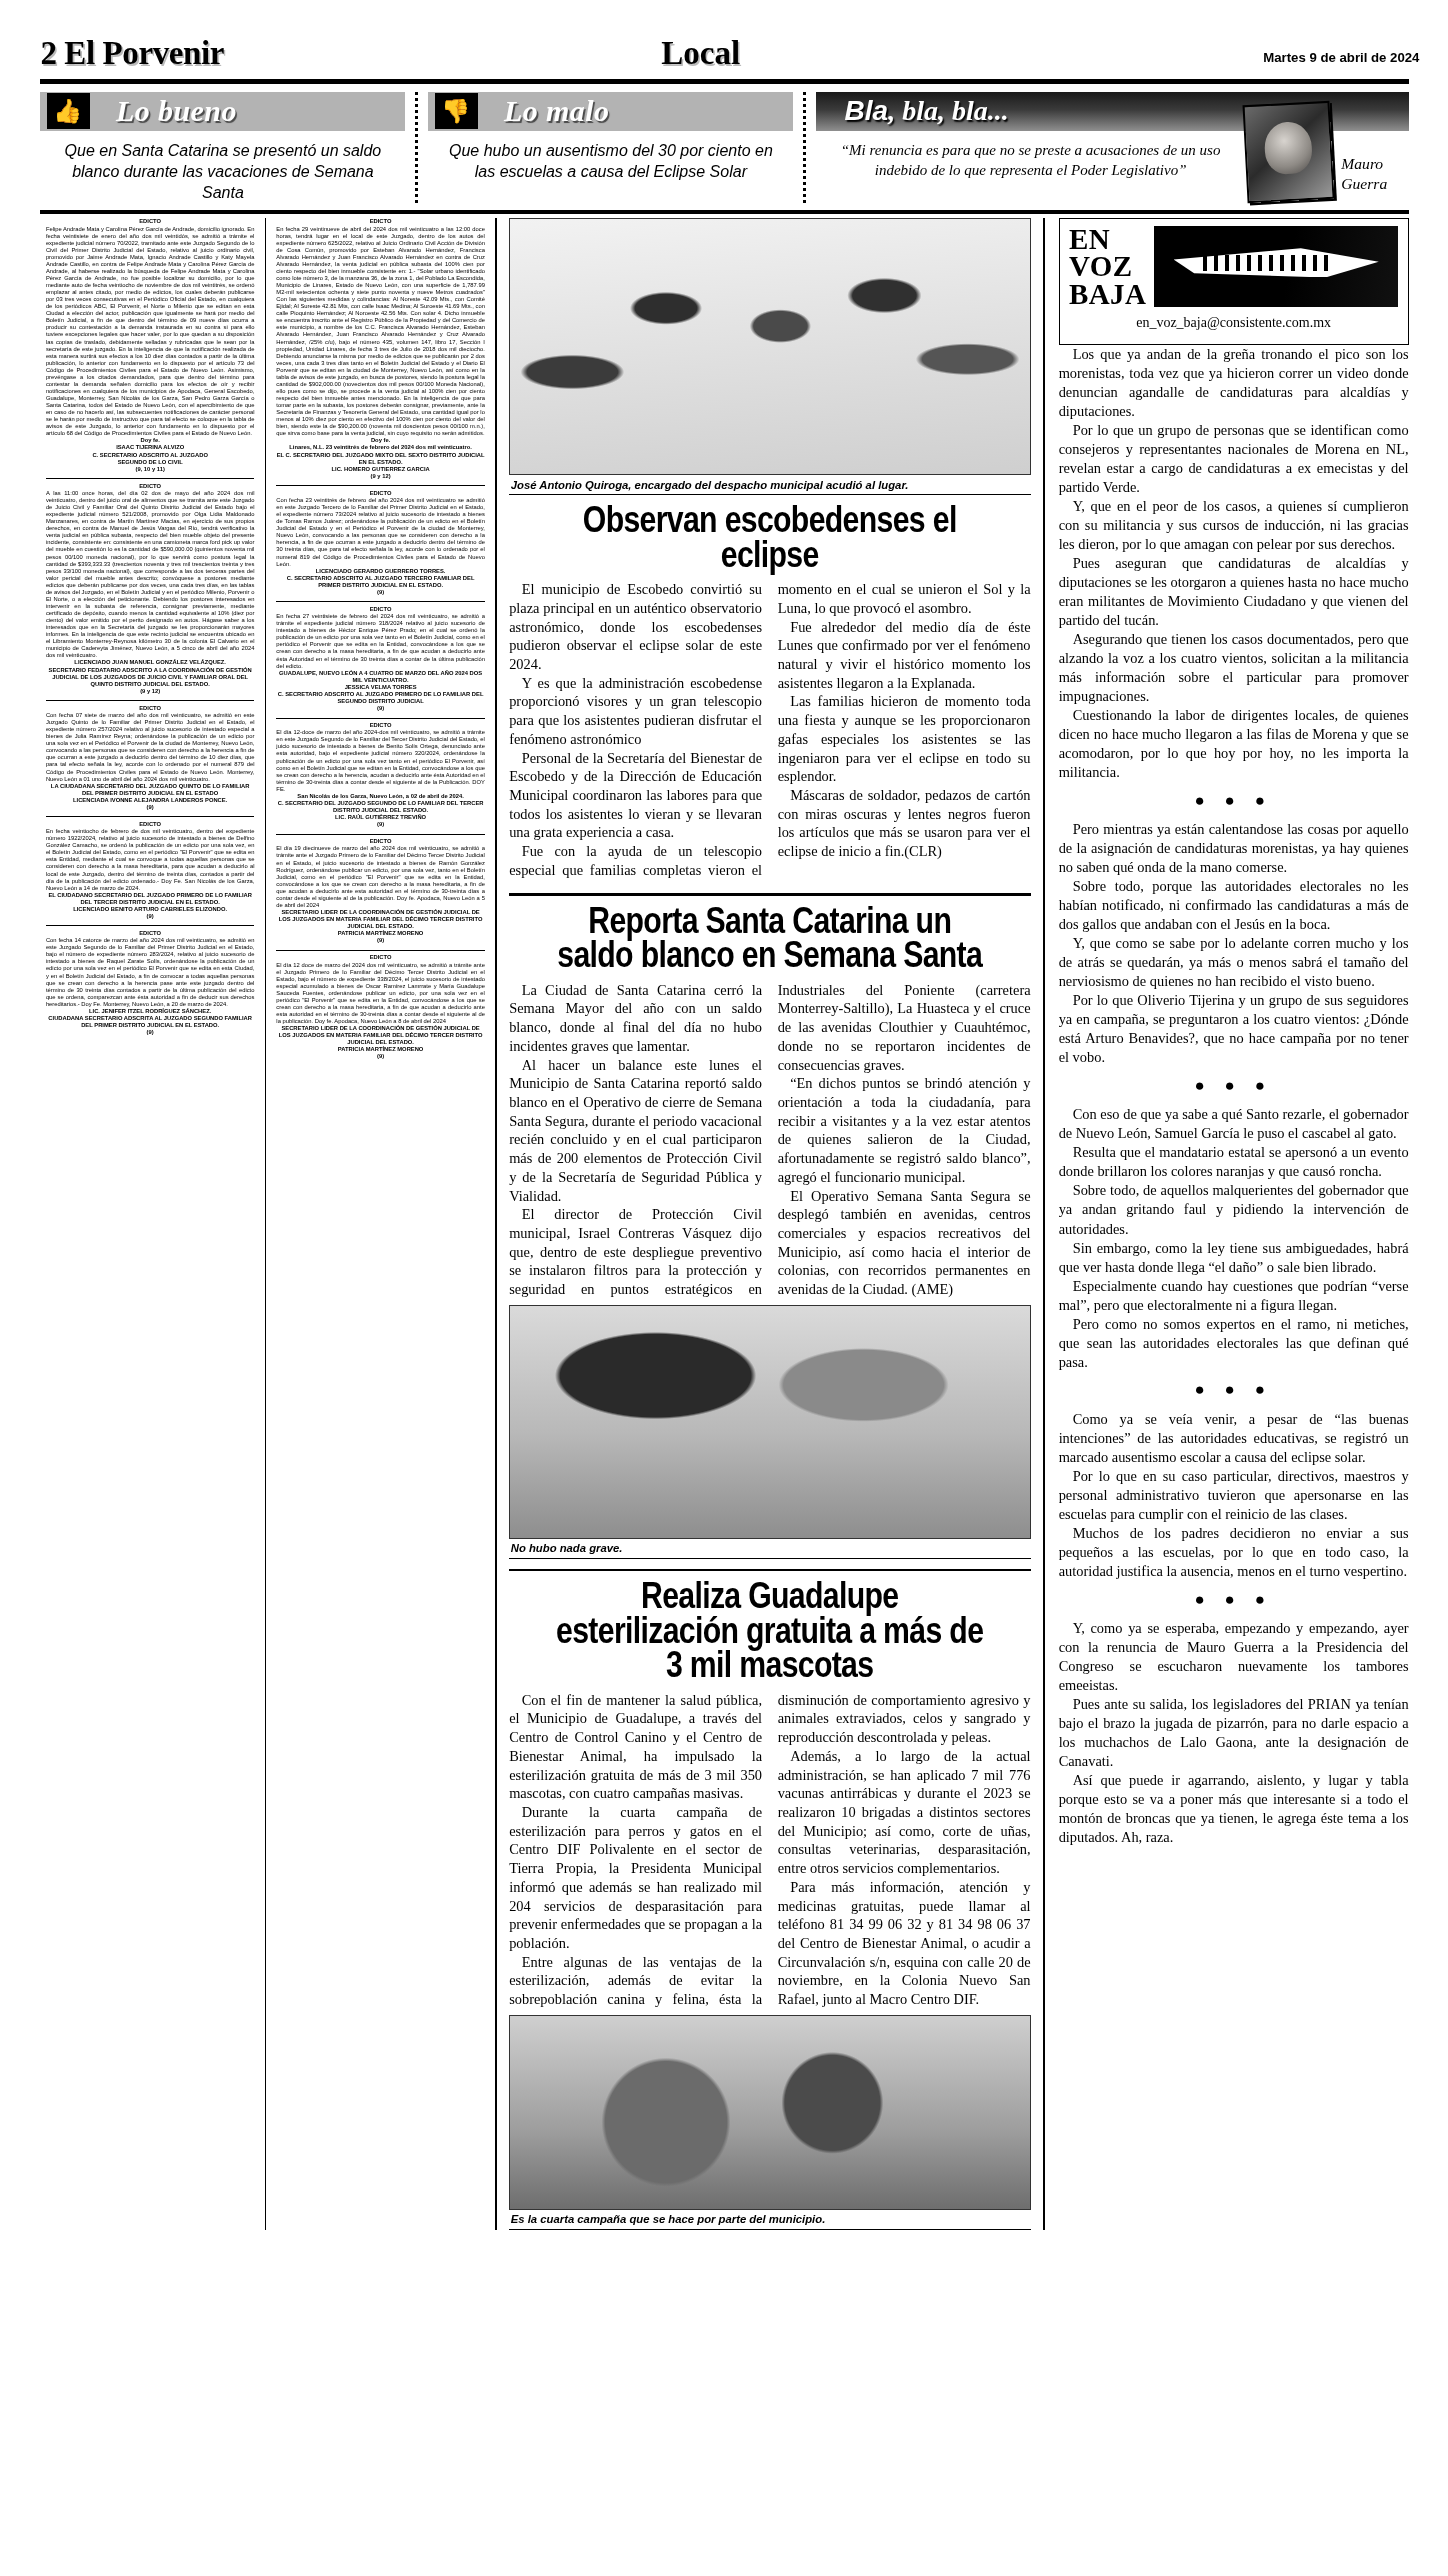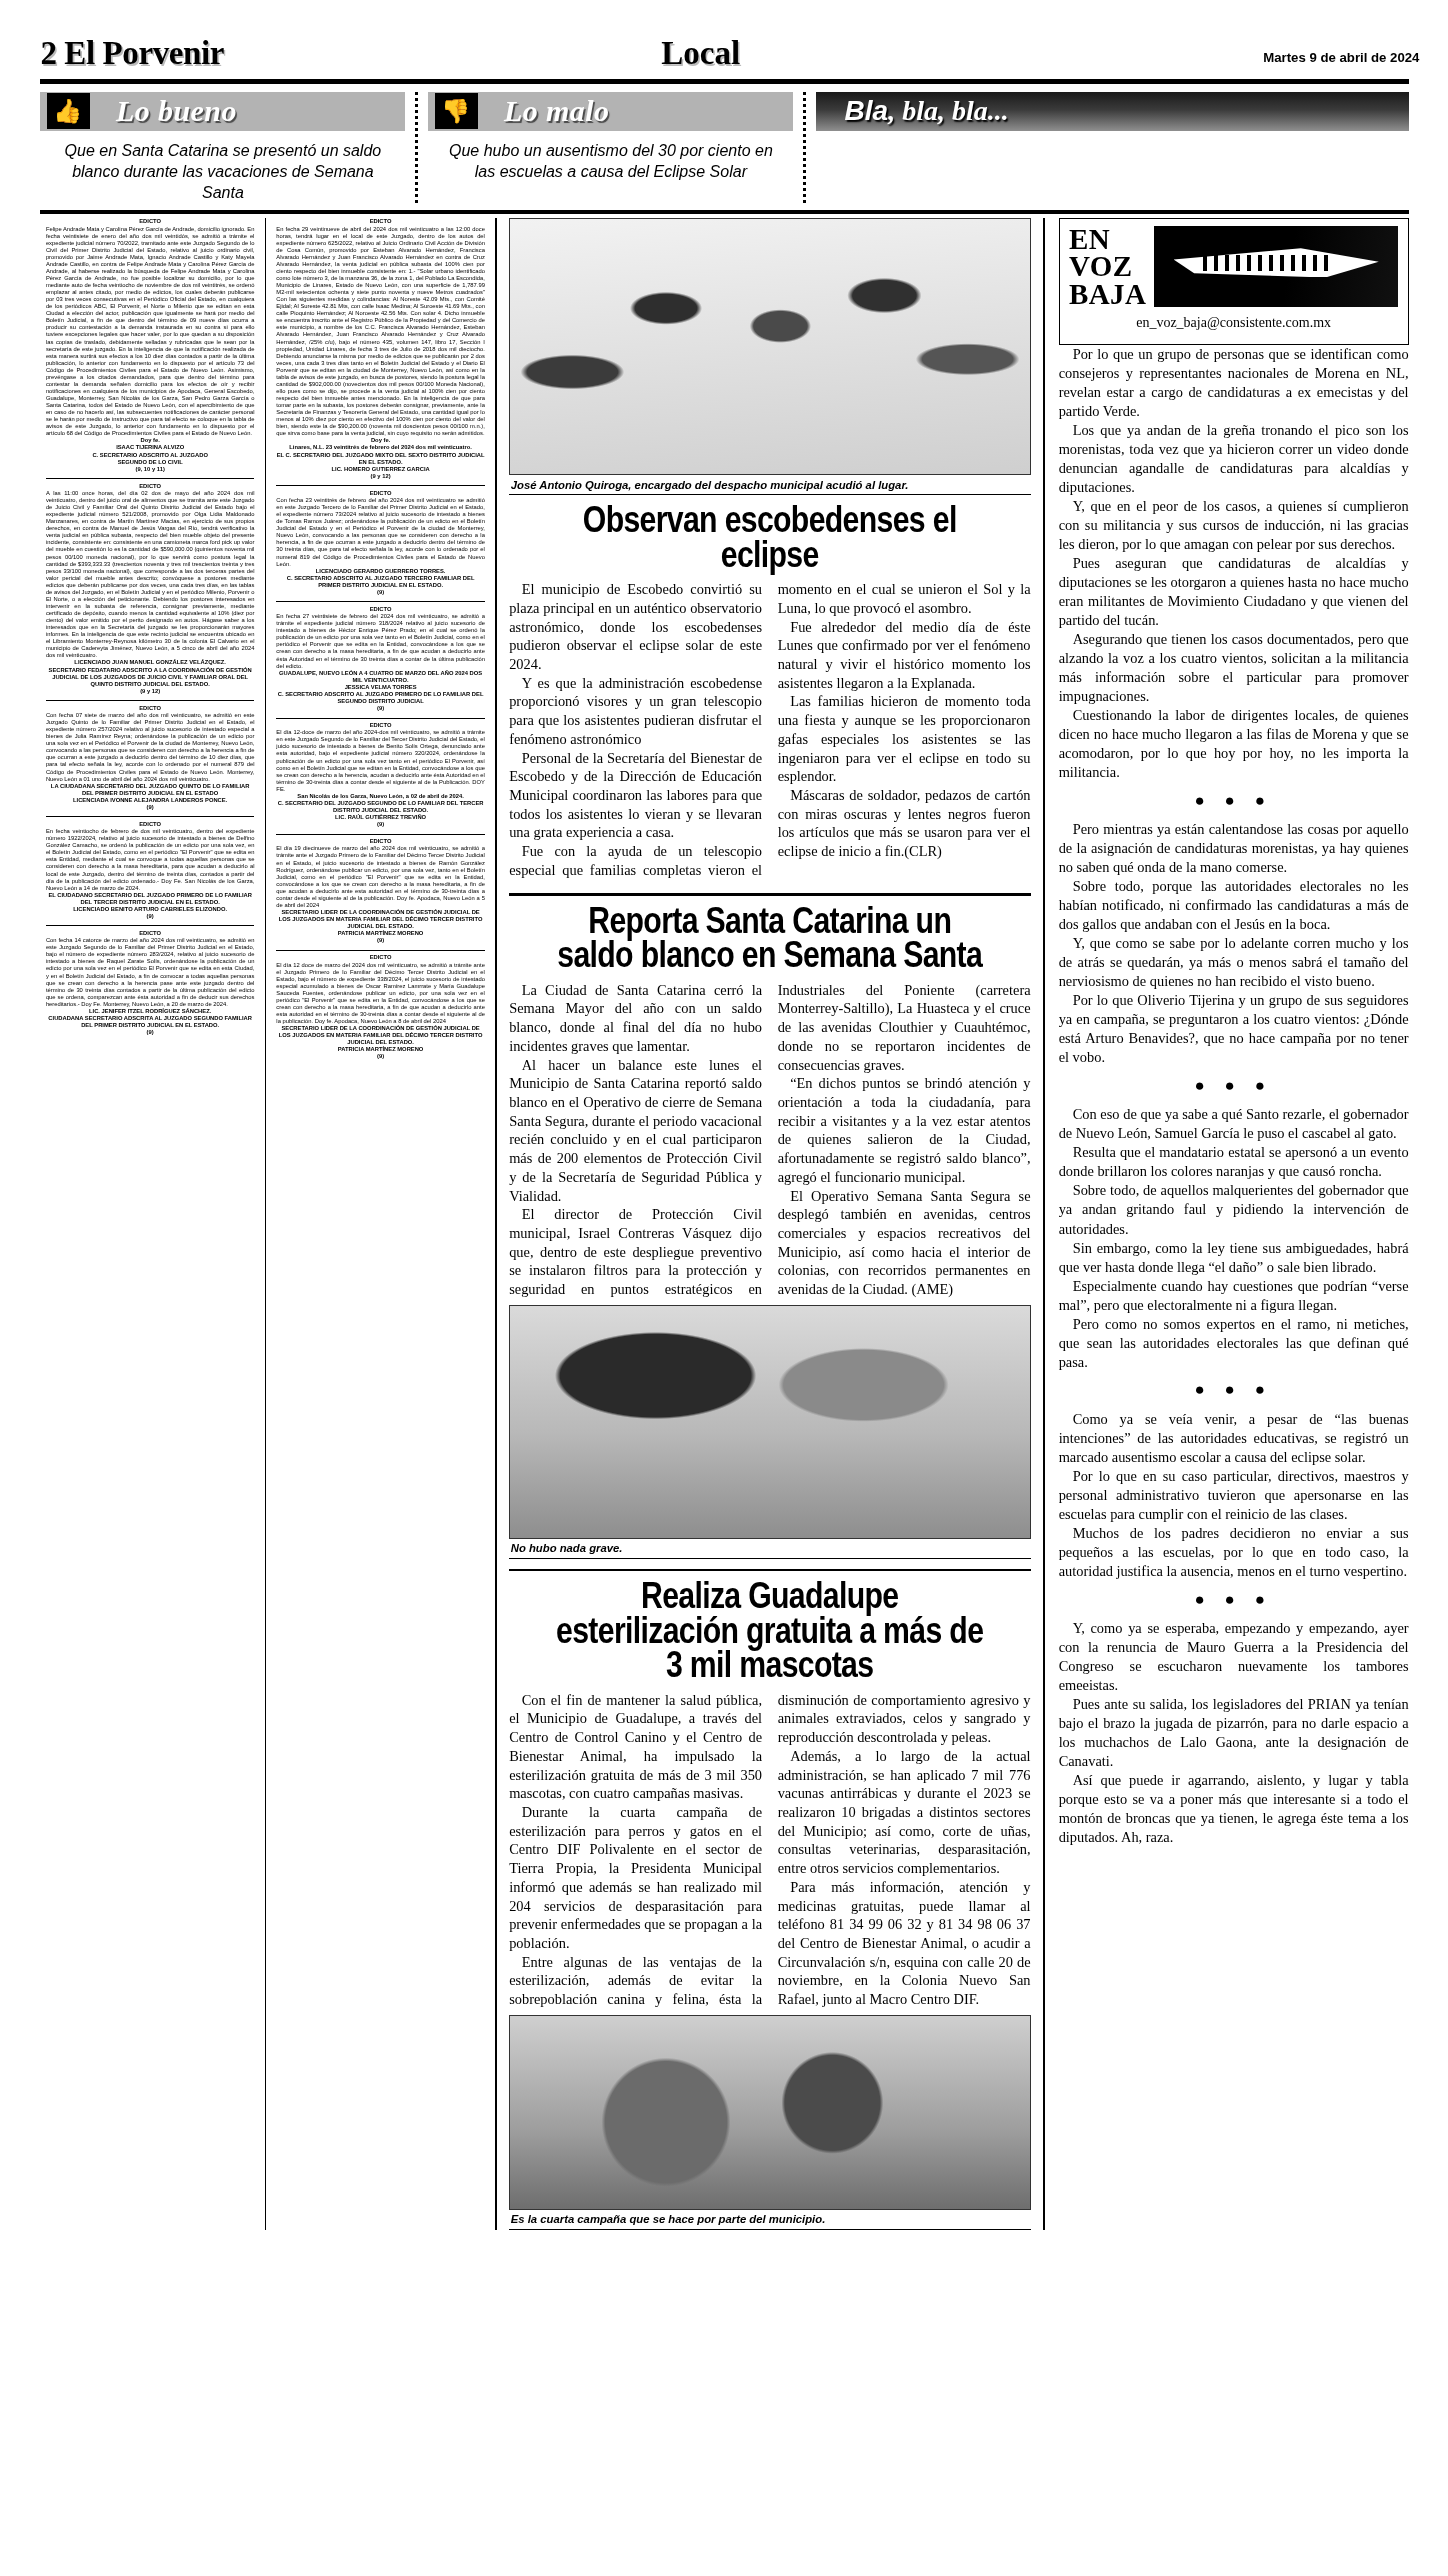--- a/index.html
+++ b/index.html
@@ -178,20 +178,28 @@
     </div>
 
     <div class="dotted-sep"></div>
 
     <div class="op-col op-bla">
       <div class="op-head dark">
         <div class="bla-title">
           <span>Bla</span><i>, bla, bla...</i>
         </div>
       </div>
+      <div class="bla-body">
+        <div class="bla-quote">“Mi renuncia es para que no se preste a acusaciones de un uso indebido de lo que representa el Poder Legislativo”</div>
+        <div class="bla-photo"></div>
+        <div class="bla-name">
+          <div>Mauro</div>
+          <div>Guerra</div>
+        </div>
+      </div>
     </div>
   </div>
 
   <div class="rule-after-op"></div>
 
   <div class="content">
 
     <div class="col-legal">
       <div class="legal-col" id="legal-col-1">
           <div class="edicto">
@@ -356,22 +364,22 @@
           <div class="evb-title">
             <div>EN</div>
             <div>VOZ</div>
             <div>BAJA</div>
           </div>
           <div class="evb-art"></div>
         </div>
         <div class="evb-mail">en_voz_baja@consistente.com.mx</div>
       </div>
       <div class="evb-body" id="evb-body">
+          <p>Los que ya andan de la greña tronando el pico son los morenistas, toda vez que ya hicieron correr un video donde denuncian agandalle de candidaturas para alcaldías y diputaciones.</p>
           <p>Por lo que un grupo de personas que se identifican como consejeros y representantes nacionales de Morena en NL, revelan estar a cargo de candidaturas a ex emecistas y del partido Verde.</p>
-          <p>Los que ya andan de la greña tronando el pico son los morenistas, toda vez que ya hicieron correr un video donde denuncian agandalle de candidaturas para alcaldías y diputaciones.</p>
           <p>Y, que en el peor de los casos, a quienes sí cumplieron con su militancia y sus cursos de inducción, ni las gracias les dieron, por lo que amagan con pelear por sus derechos.</p>
           <p>Pues aseguran que candidaturas de alcaldías y diputaciones se les otorgaron a quienes hasta no hace mucho eran militantes de Movimiento Ciudadano y que vienen del partido del tucán.</p>
           <p>Asegurando que tienen los casos documentados, pero que alzando la voz a los cuatro vientos, solicitan a la militancia más información sobre el particular para promover impugnaciones.</p>
           <p>Cuestionando la labor de dirigentes locales, de quienes dicen no hace mucho llegaron a las filas de Morena y que se acomodaron, por lo que hoy por hoy, no les importa la militancia.</p>
           <div class="dots">● ● ●</div>
           <p>Pero mientras ya están calentandose las cosas por aquello de la asignación de candidaturas morenistas, ya hay quienes no saben qué onda de la mano comerse.</p>
           <p>Sobre todo, porque las autoridades electorales no les habían notificado, ni confirmado las candidaturas a más de dos gallos que andaban con el Jesús en la boca.</p>
           <p>Y, que como se sabe por lo adelante corren mucho y los de atrás se quedarán, ya más o menos sabrá el tamaño del nerviosismo de quienes no han recibido el visto bueno.</p>
           <p>Por lo que Oliverio Tijerina y un grupo de sus seguidores ya en campaña, se preguntaron a los cuatro vientos: ¿Dónde está Arturo Benavides?, que no hace campaña por no tener el vobo.</p>
           <div class="dots">● ● ●</div>

